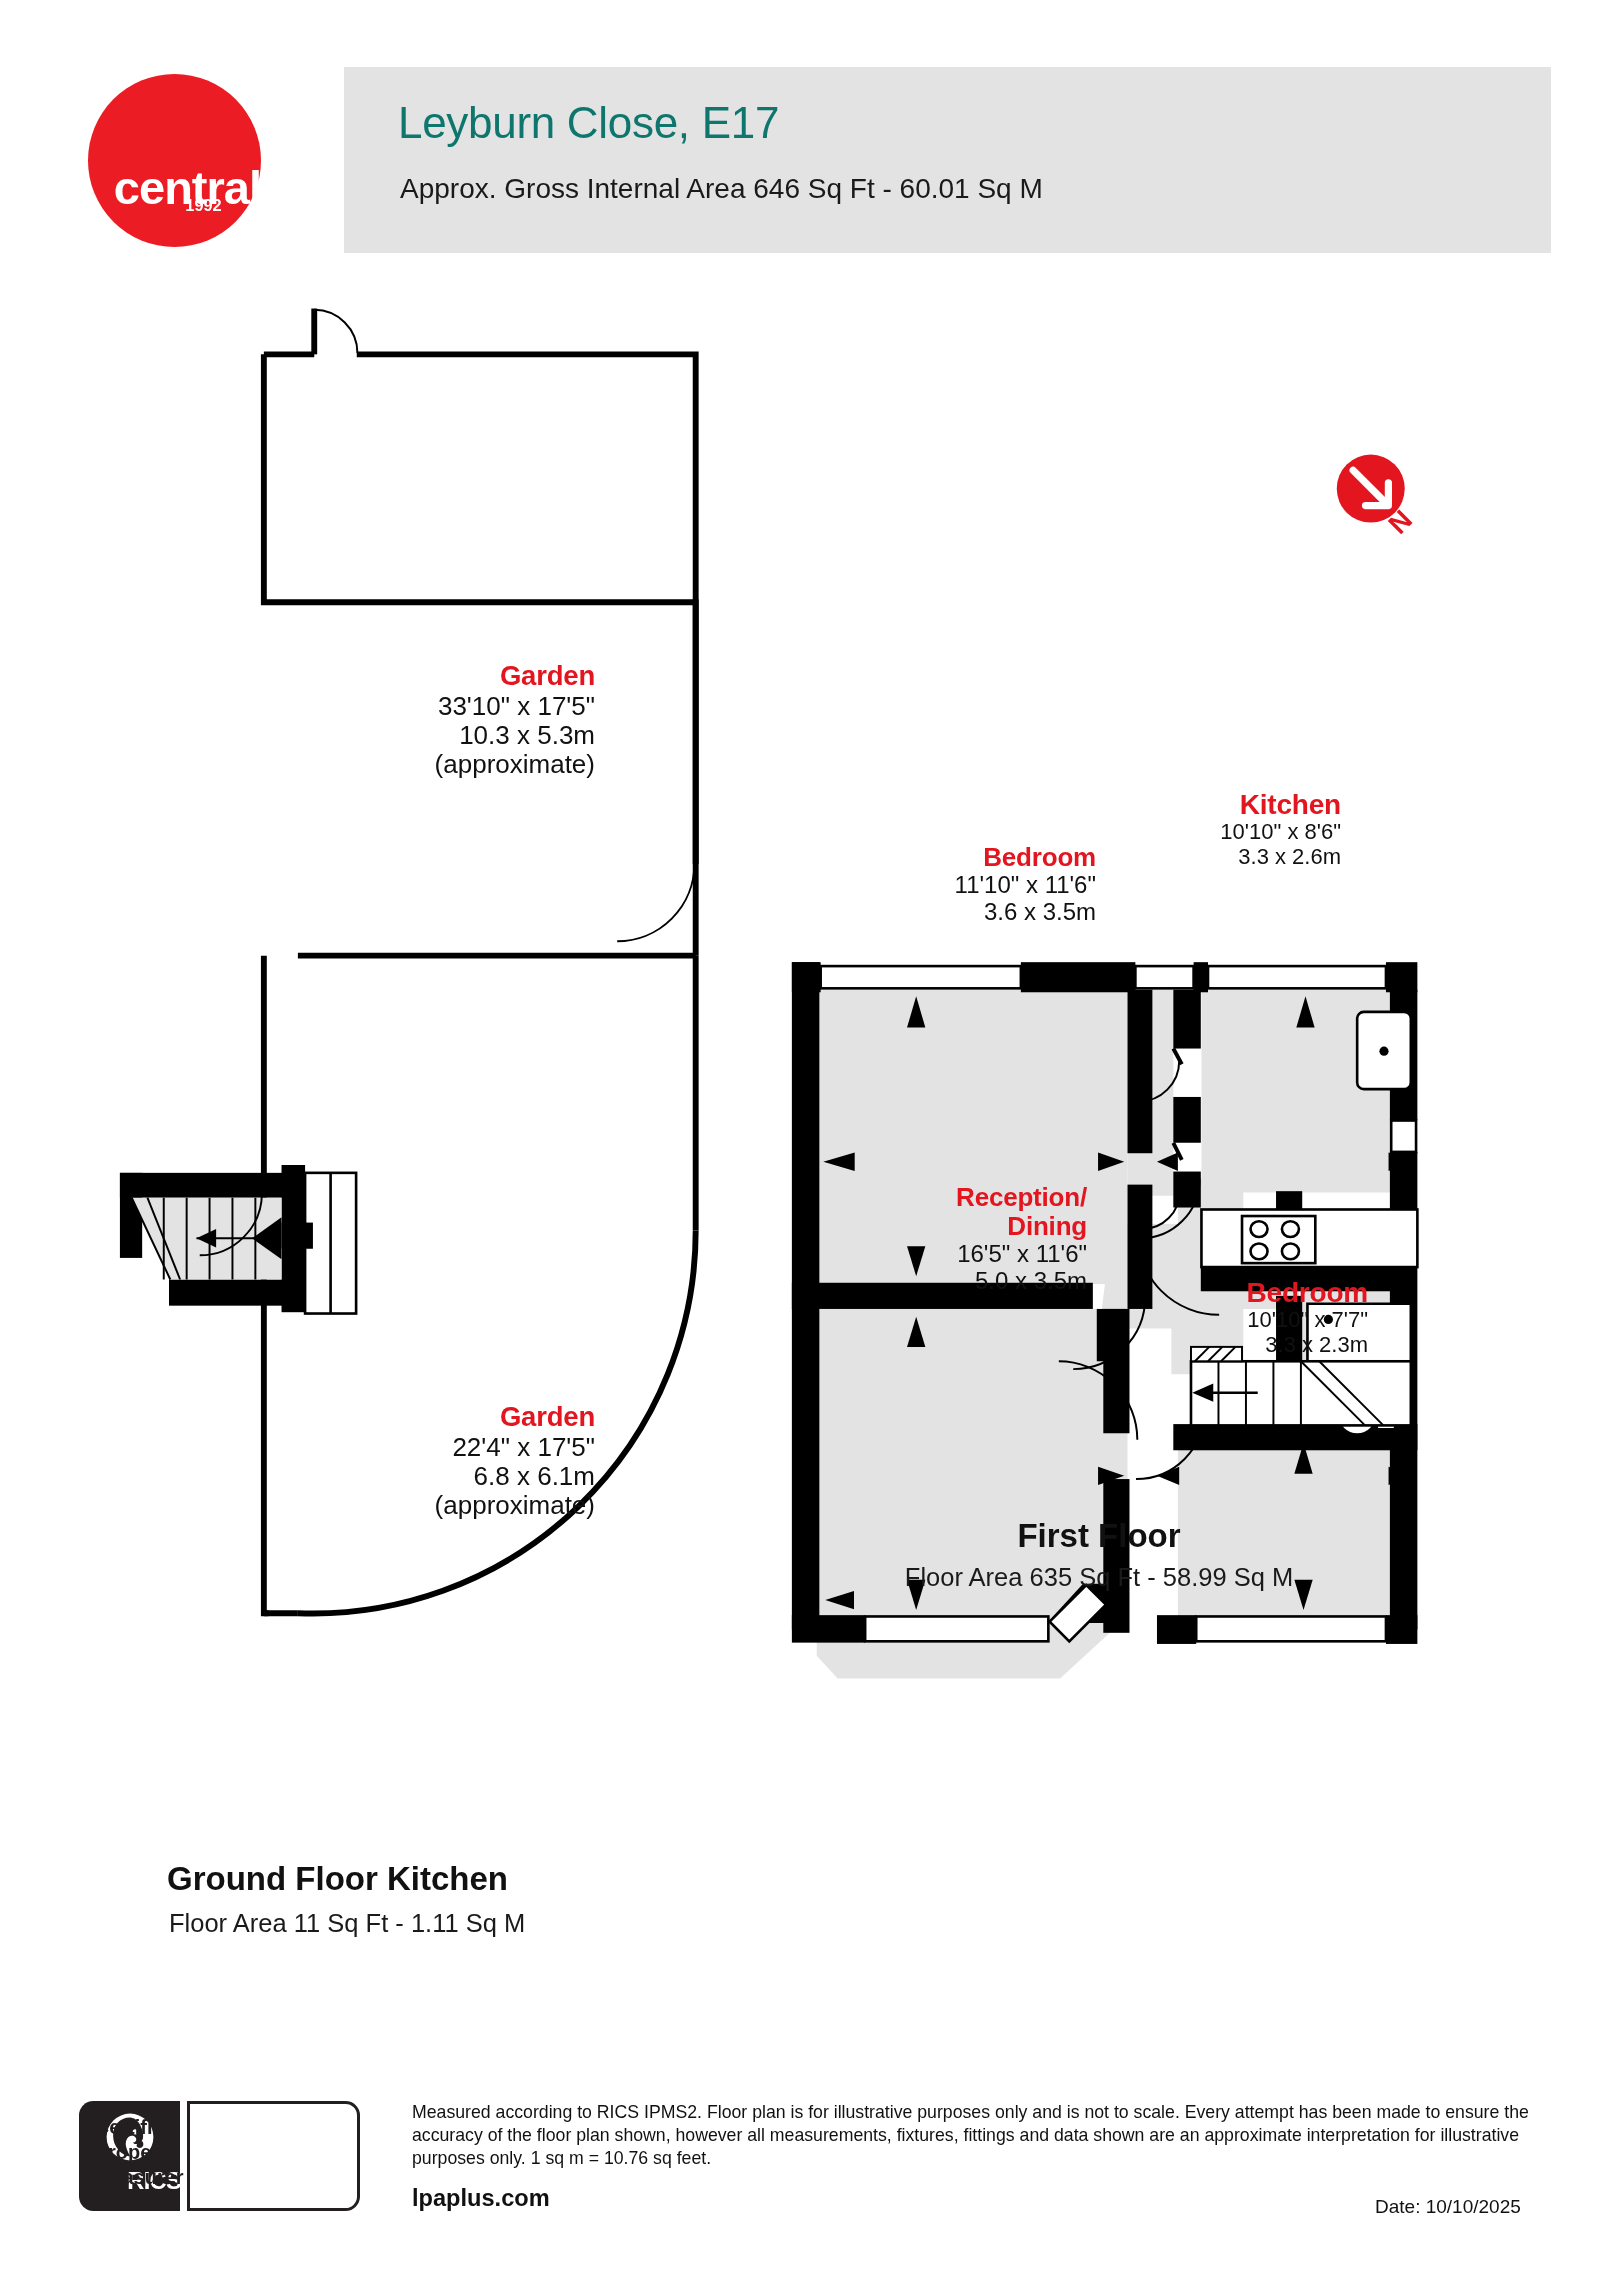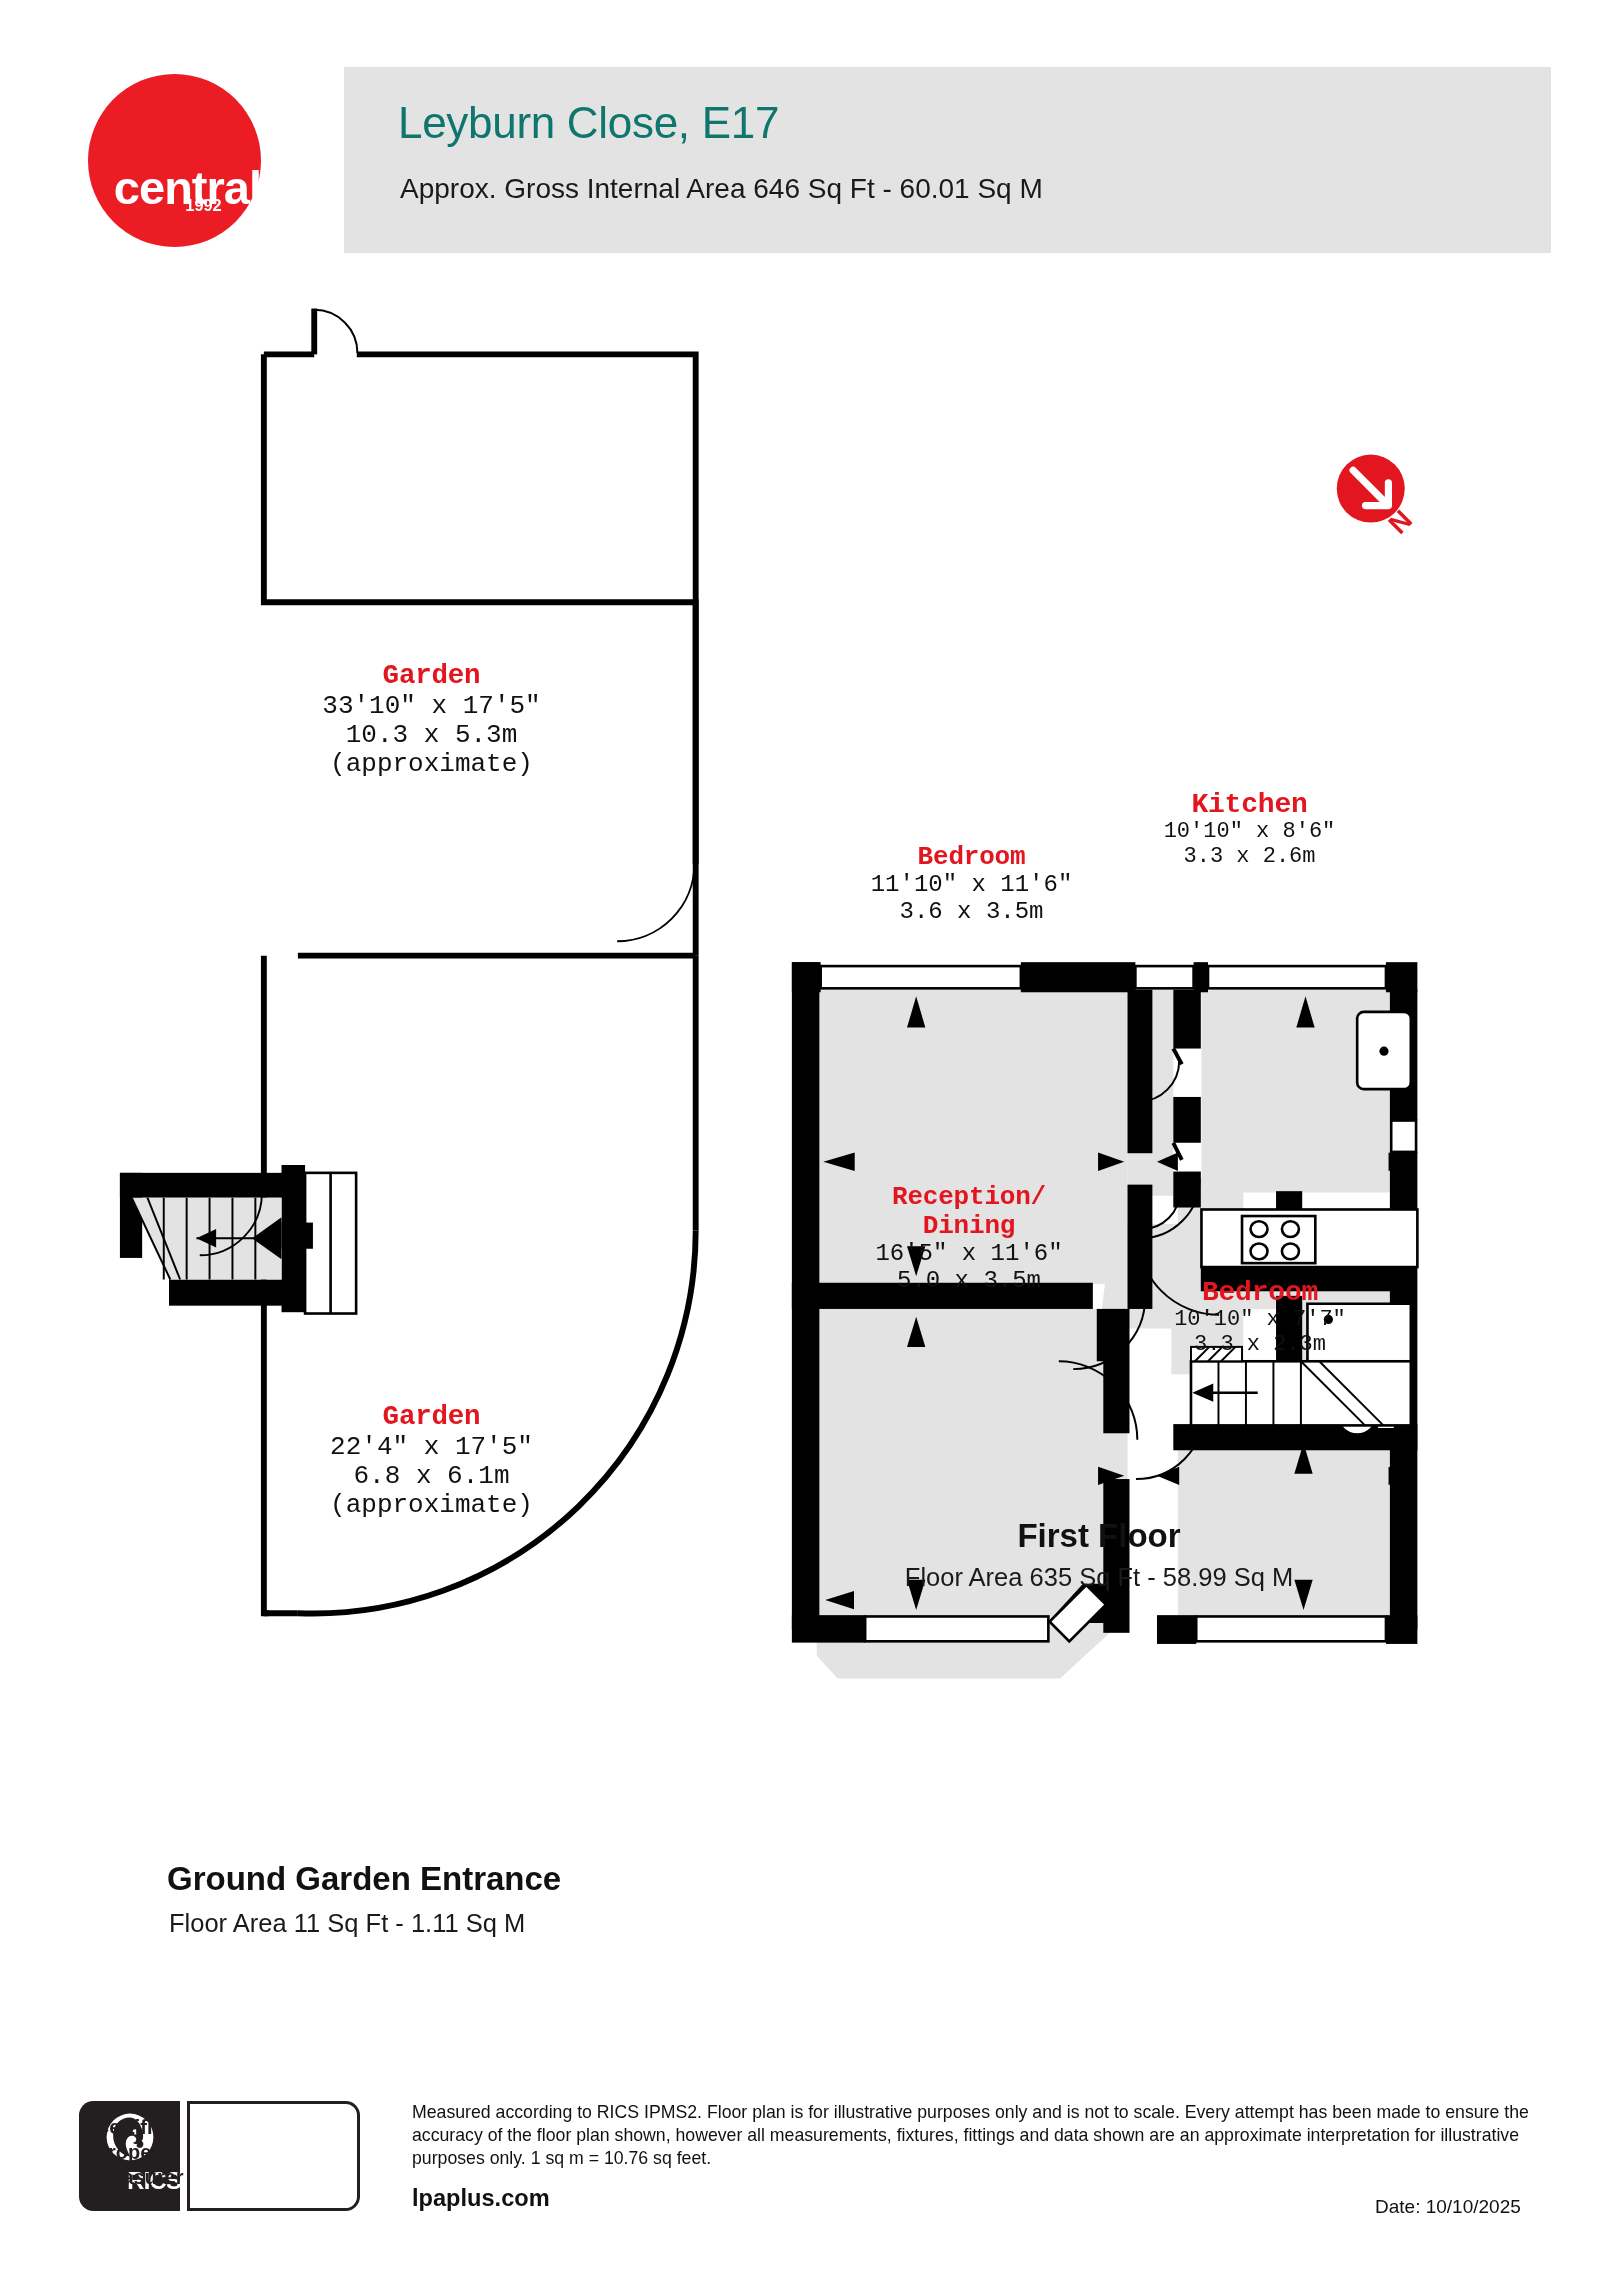--- a/index.html
+++ b/index.html
@@ -126,24 +126,23 @@
     color: #1a1a1a;
     font-weight: 400;
     font-size: 25.5px;
     line-height: 1;
     white-space: nowrap;
   }
 
   
   .room-label {
     position: absolute;
-    text-align: center;
+    text-align: right;
     line-height: 1.12;
     white-space: nowrap;
-    font-family: Liberation Mono, monospace;
   }
   .room-label .rl-name {
     display: block;
     color: #e3151f;
     font-weight: 700;
     font-size: 26px;
     letter-spacing: -0.2px;
   }
   .room-label .rl-dim {
     display: block;
@@ -524,21 +523,21 @@
 
 <div class="room-label small" style="left:1152px; top:1277px; width:216px;">
   <span class="rl-name">Bedroom</span>
   <span class="rl-dim">10'10" x 7'7"</span>
   <span class="rl-dim">3.3 x 2.3m</span>
 </div>
 
 <div class="plan-caption-title" style="left:857px; top:1519px; width:484px;">First Floor</div>
 <div class="plan-caption-sub" style="left:857px; top:1565px; width:484px;">Floor Area 635 Sq Ft - 58.99 Sq M</div>
 
-<div class="plan-caption-title" style="left:167px; top:1862px; width:576px; text-align:left;">Ground Garden Entrance</div>
+<div class="plan-caption-title" style="left:167px; top:1862px; width:576px; text-align:left;">Ground Floor Kitchen</div>
 <div class="plan-caption-sub" style="left:169px; top:1911px; width:576px; text-align:left;">Floor Area 11 Sq Ft - 1.11 Sq M</div>
 
 <div id="footer">
 
   <div id="rics-badge">
     <div id="rics-left"></div>
     <svg style="position:absolute; left:26px; top:10.5px;" width="50" height="52" viewBox="0 0 76 80">
       <circle cx="38" cy="40" r="36" fill="#ffffff"></circle>
       <path d="M38 10 C22 10 12 22 12 38 C12 54 24 68 38 70 C34 60 30 54 32 46
                C34 38 42 36 46 40 C50 44 46 50 42 48 C46 54 56 50 58 42

